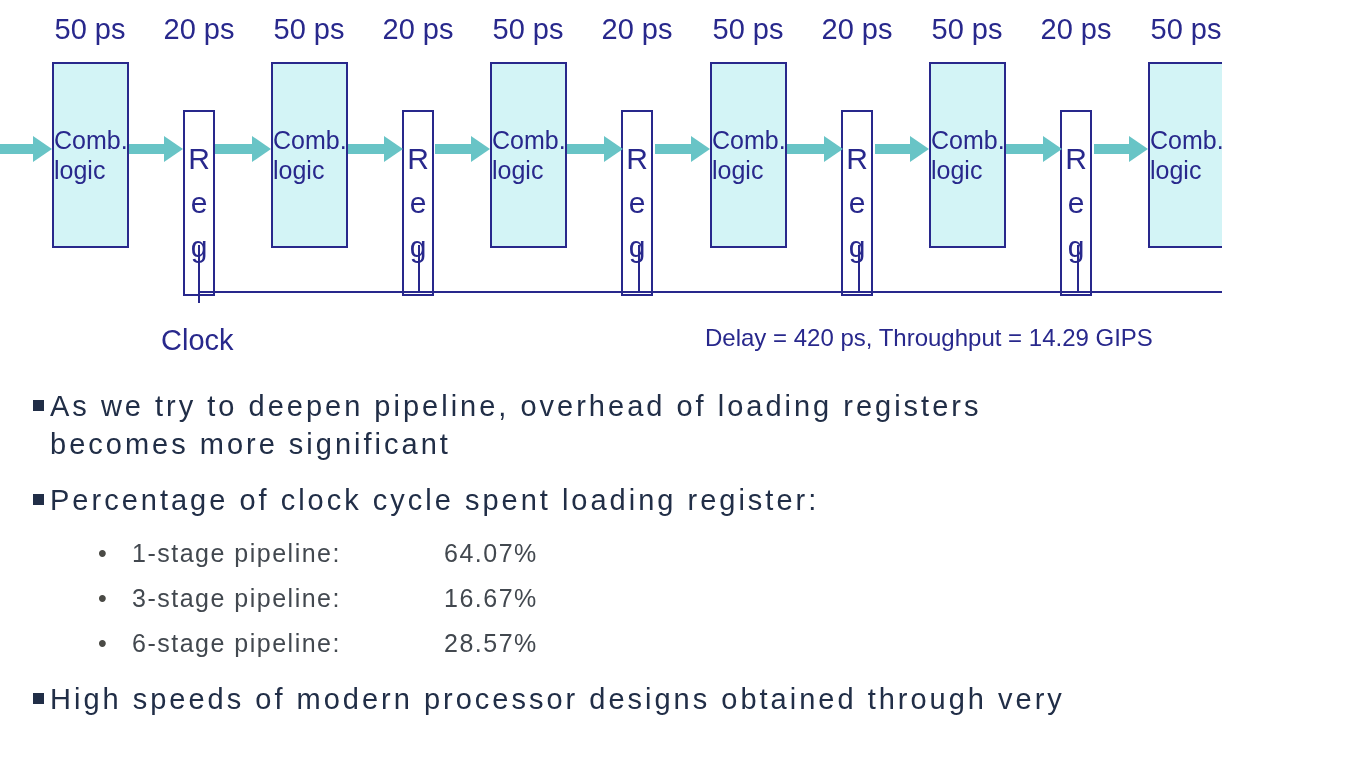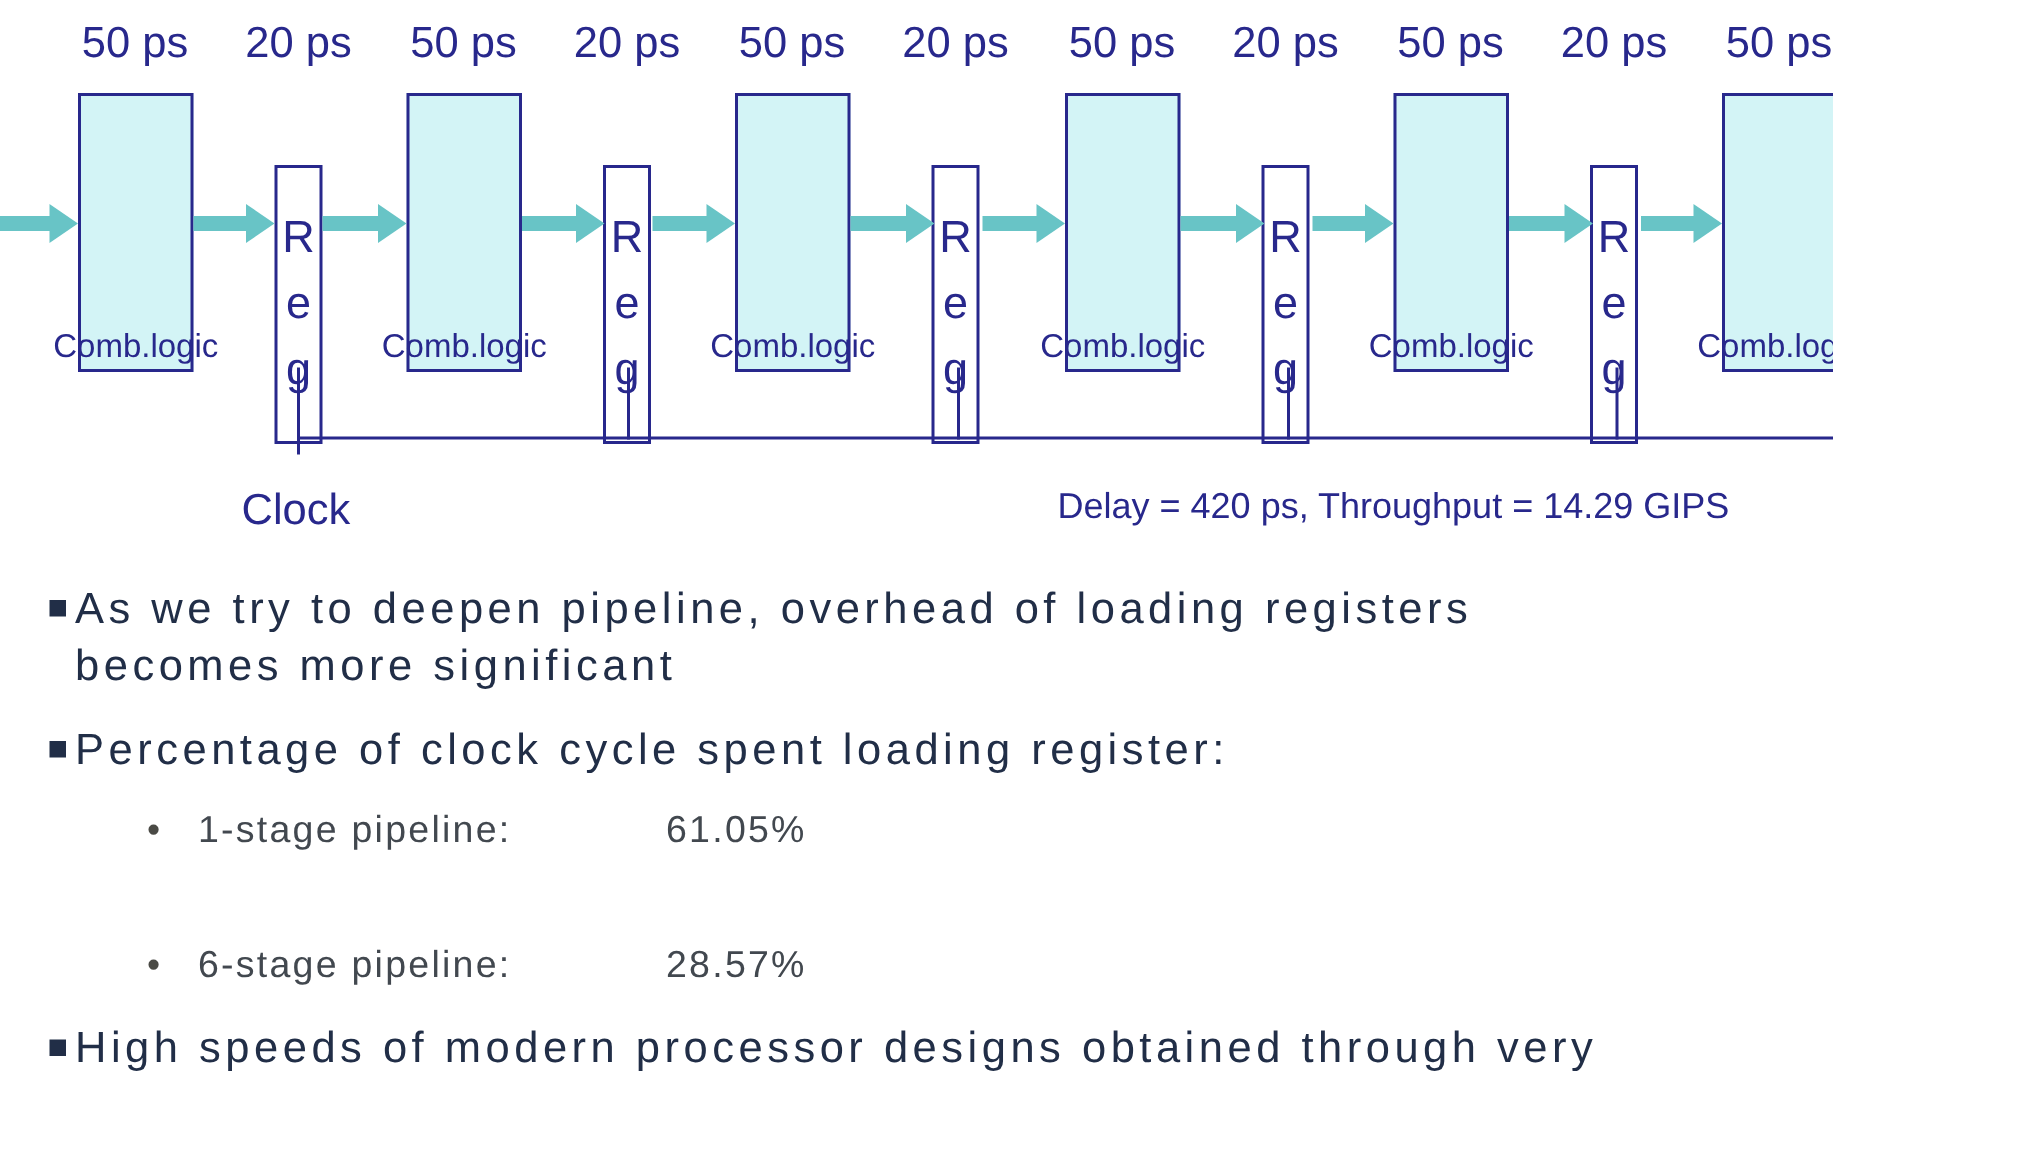--- a/index.html
+++ b/index.html
@@ -14,22 +14,22 @@
   .dlabel{
     position:absolute;top:13px;width:100px;text-align:center;
     font-size:29px;color:#28288C;white-space:nowrap;
   }
   .comb-d{left:-12px}
   .reg-d{left:97px}
 
   .comb{
     position:absolute;left:0;top:62px;width:77px;height:186px;
     background:#D3F4F6;border:2px solid #28288C;box-sizing:border-box;
-    display:flex;flex-direction:row;align-items:flex-end;justify-content:center;
-    font-size:22px;line-height:30px;color:#28288C;text-align:center;
+    display:flex;flex-direction:column;align-items:flex-start;justify-content:center;
+    font-size:25px;line-height:30px;color:#28288C;text-align:center;
   }
   .reg{
     position:absolute;left:131px;top:62px;width:32px;height:186px;
     background:#ffffff;border:2px solid #28288C;box-sizing:border-box;
     display:flex;align-items:center;justify-content:center;margin-top:48px;
   }
   .regtxt{
     width:100%;font-size:30px;line-height:44px;color:#28288C;
     word-break:break-all;text-align:center;
   }
@@ -192,21 +192,24 @@
   </div>
 
   <div class="bullet b2">
     <div class="sq"></div>
     <div class="btext">
       <span>Percentage of clock cycle spent loading register:</span>
     </div>
   </div>
 
   <div class="sub su1">
-    <span class="dot">•</span><span class="slabel">1-stage pipeline:</span><span class="svalue">61.05%</span>
+    <span class="dot">•</span><span class="slabel">1-stage pipeline:</span><span class="svalue">64.07%</span>
+  </div>
+  <div class="sub su2">
+    <span class="dot">•</span><span class="slabel">3-stage pipeline:</span><span class="svalue">16.67%</span>
   </div>
   <div class="sub su3">
     <span class="dot">•</span><span class="slabel">6-stage pipeline:</span><span class="svalue">28.57%</span>
   </div>
 
   <div class="bullet b3">
     <div class="sq"></div>
     <div class="btext">
       <span>High speeds of modern processor designs obtained through very</span>
     </div>

